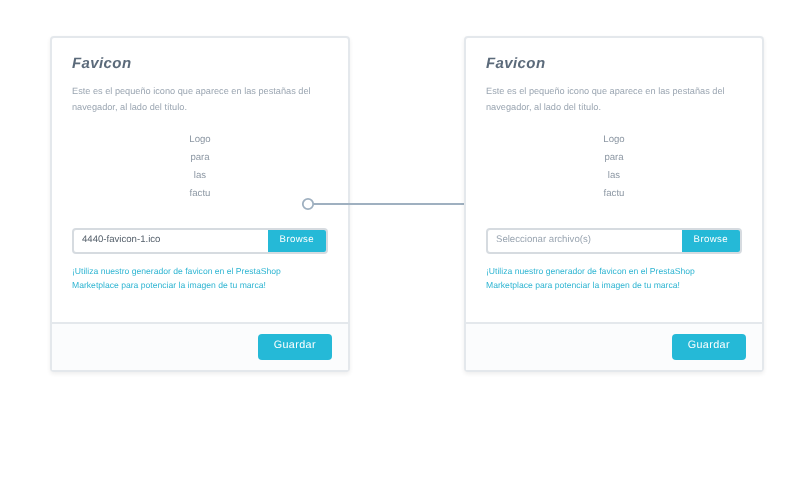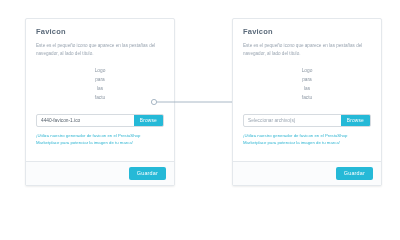--- a/index.html
+++ b/index.html
@@ -46,20 +46,21 @@
     position: relative;
     overflow: hidden;
   }
 
   .card-title {
     font-size: 7.5px;
     color: #5b6a7a;
     letter-spacing: 0.2px;
     margin: 0 0 6px 0;
     line-height: 1.1;
+    font-style: italic;
   }
 
   .card-desc {
     font-size: 4.6px;
     color: #9aa5b1;
     line-height: 1.65;
     margin: 0;
     max-width: 120px;
   }
 

